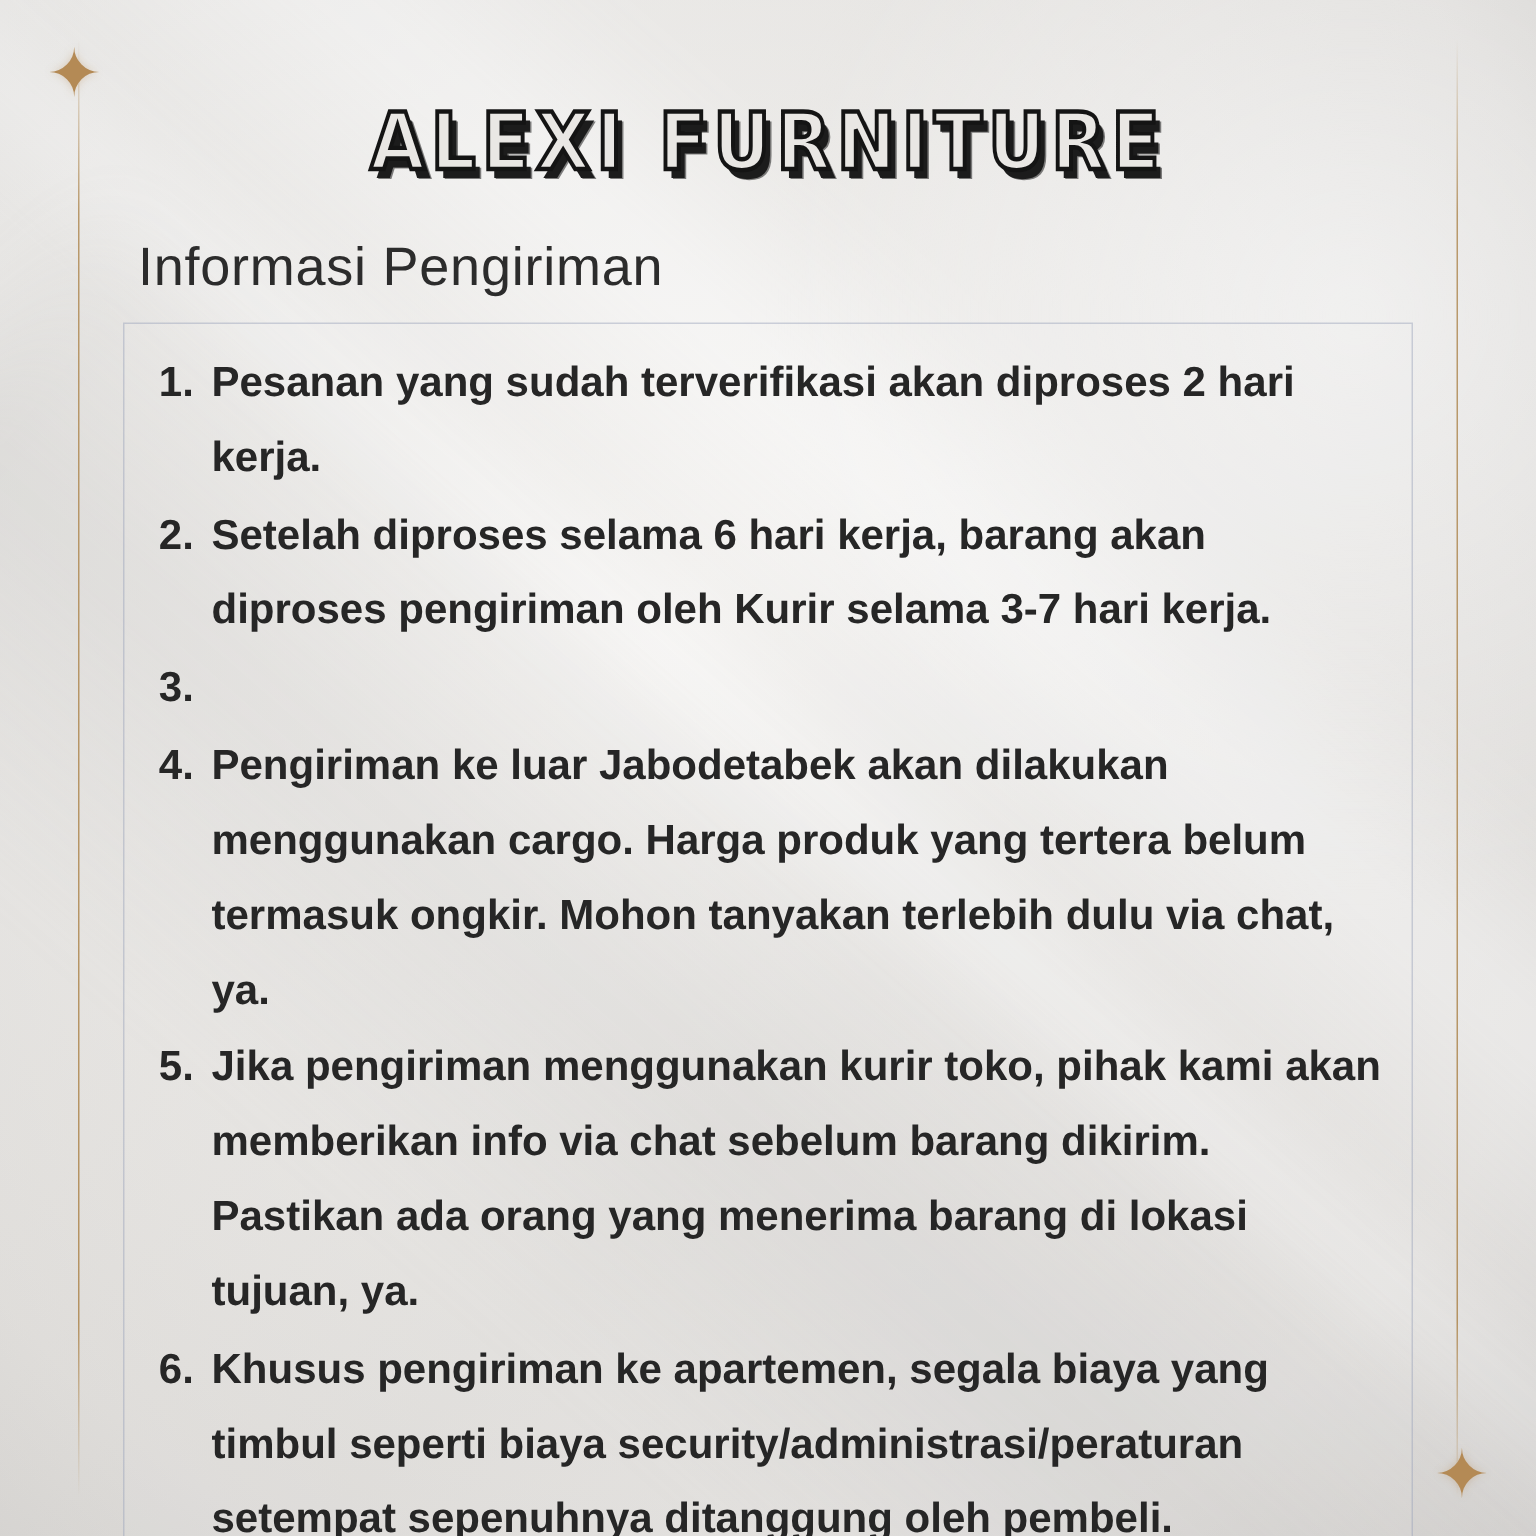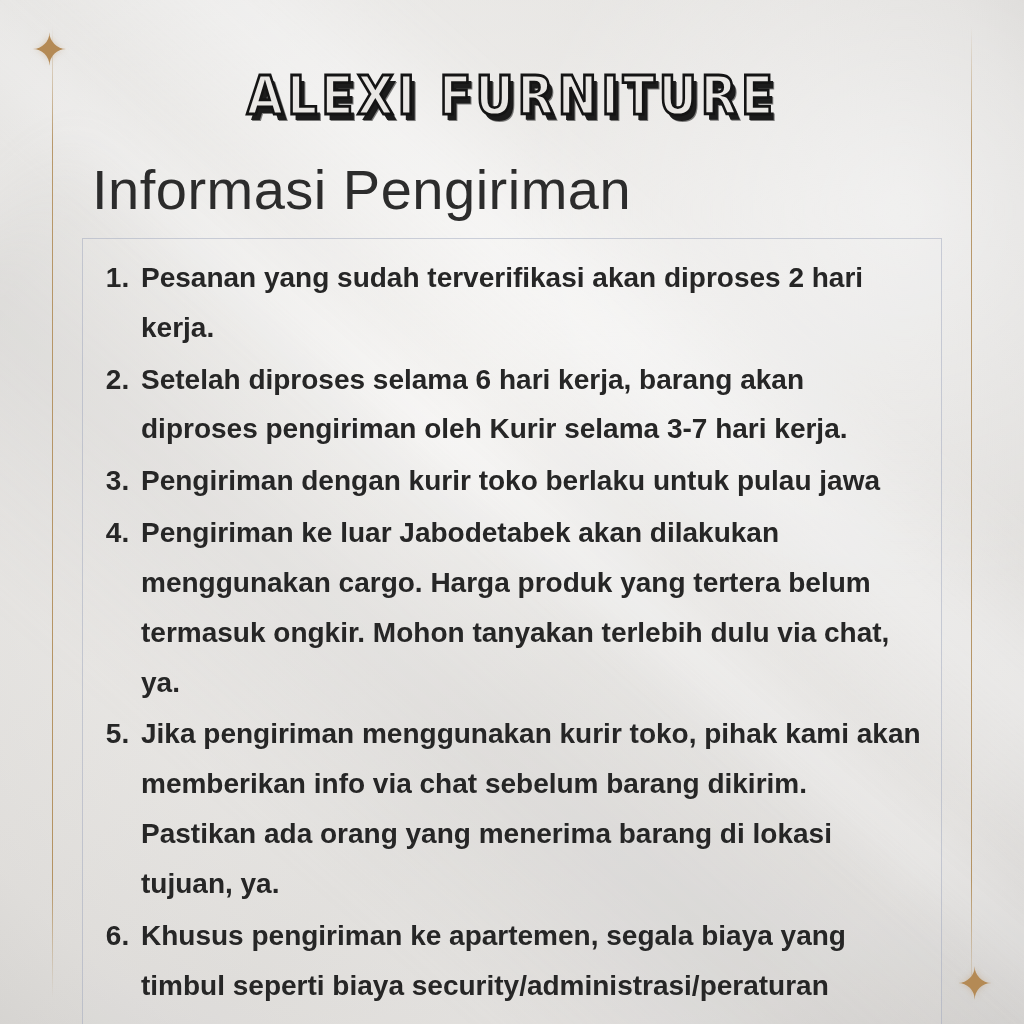--- a/index.html
+++ b/index.html
@@ -114,21 +114,21 @@
     -webkit-text-stroke: 2.6px #141414;
     text-shadow:
       4px 5px 0 #1c1c1c,
       5px 6px 0 rgba(28,28,28,0.55);
     transform: scaleY(1.12);
     transform-origin: center;
   }
 
   .headline {
     margin: 34px 0 0 22px;
-    font-size: 56px;
+    font-size: 36px;
     font-weight: 400;
     letter-spacing: 0.5px;
     color: #2c2c2c;
     font-family: "Liberation Sans", sans-serif;
   }
 
   .list-box {
     margin: 16px 12px 0 12px;
     border: 1px solid rgba(150,160,185,0.45);
     padding: 14px 18px 18px 8px;
@@ -186,21 +186,20 @@
 
     <div class="list-box">
       <ol class="items">
         <li>
           <span>Pesanan yang sudah terverifikasi akan diproses 2 hari kerja.</span>
         </li>
         <li>
           <span>Setelah diproses selama 6 hari kerja, barang akan diproses pengiriman oleh Kurir selama 3-7 hari kerja.</span>
         </li>
         <li class="hang">
-          <span>Pengiriman dengan kurir toko berlaku untuk pulau jawa</span>
         </li>
         <li>
           <span>Pengiriman ke luar Jabodetabek akan dilakukan menggunakan cargo. Harga produk yang tertera belum termasuk ongkir. Mohon tanyakan terlebih dulu via chat, ya.</span>
         </li>
         <li>
           <span>Jika pengiriman menggunakan kurir toko, pihak kami akan memberikan info via chat sebelum barang dikirim. Pastikan ada orang yang menerima barang di lokasi tujuan, ya.</span>
         </li>
         <li>
           <span>Khusus pengiriman ke apartemen, segala biaya yang timbul seperti biaya security/administrasi/peraturan setempat sepenuhnya ditanggung oleh pembeli.</span>
         </li>

